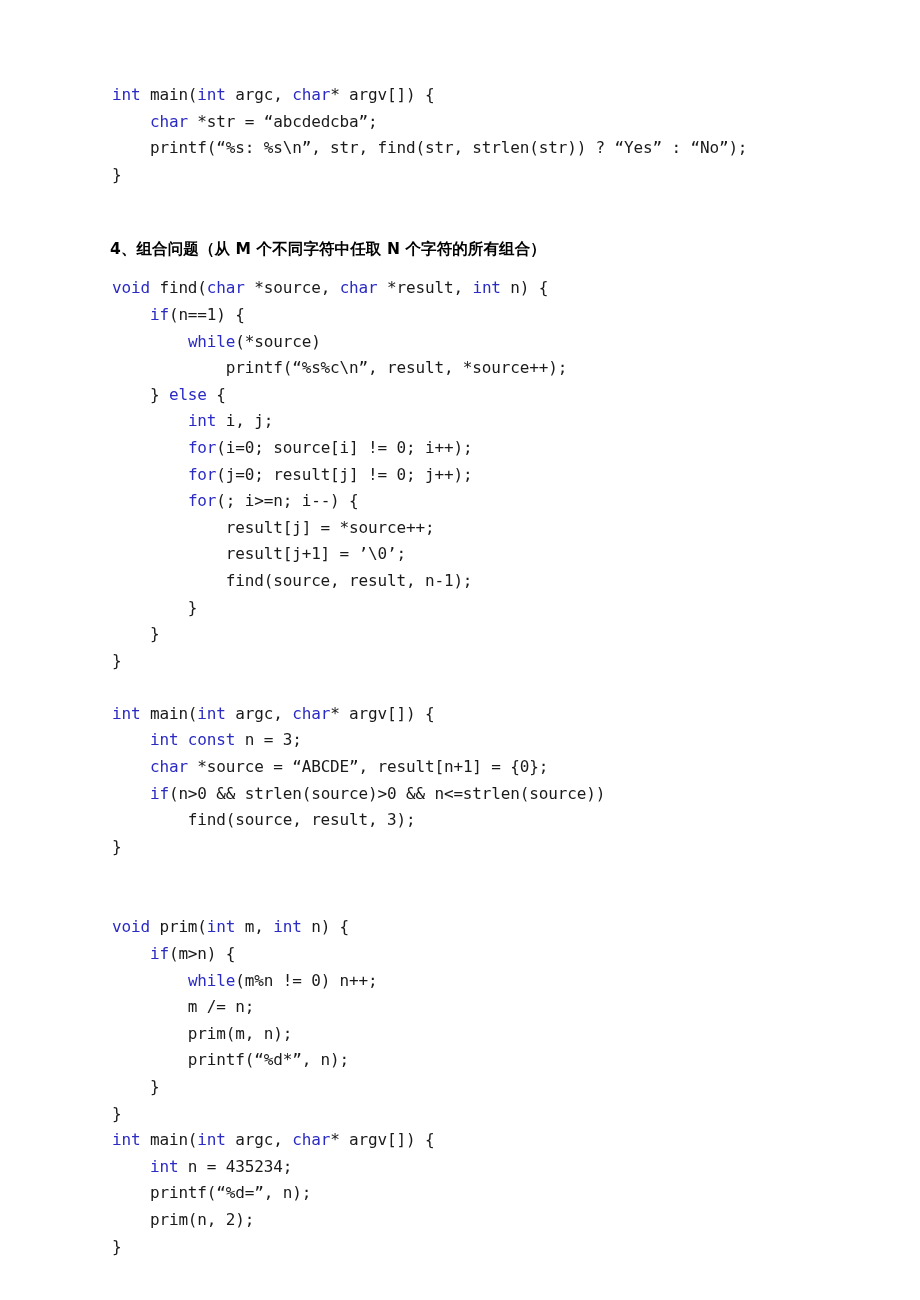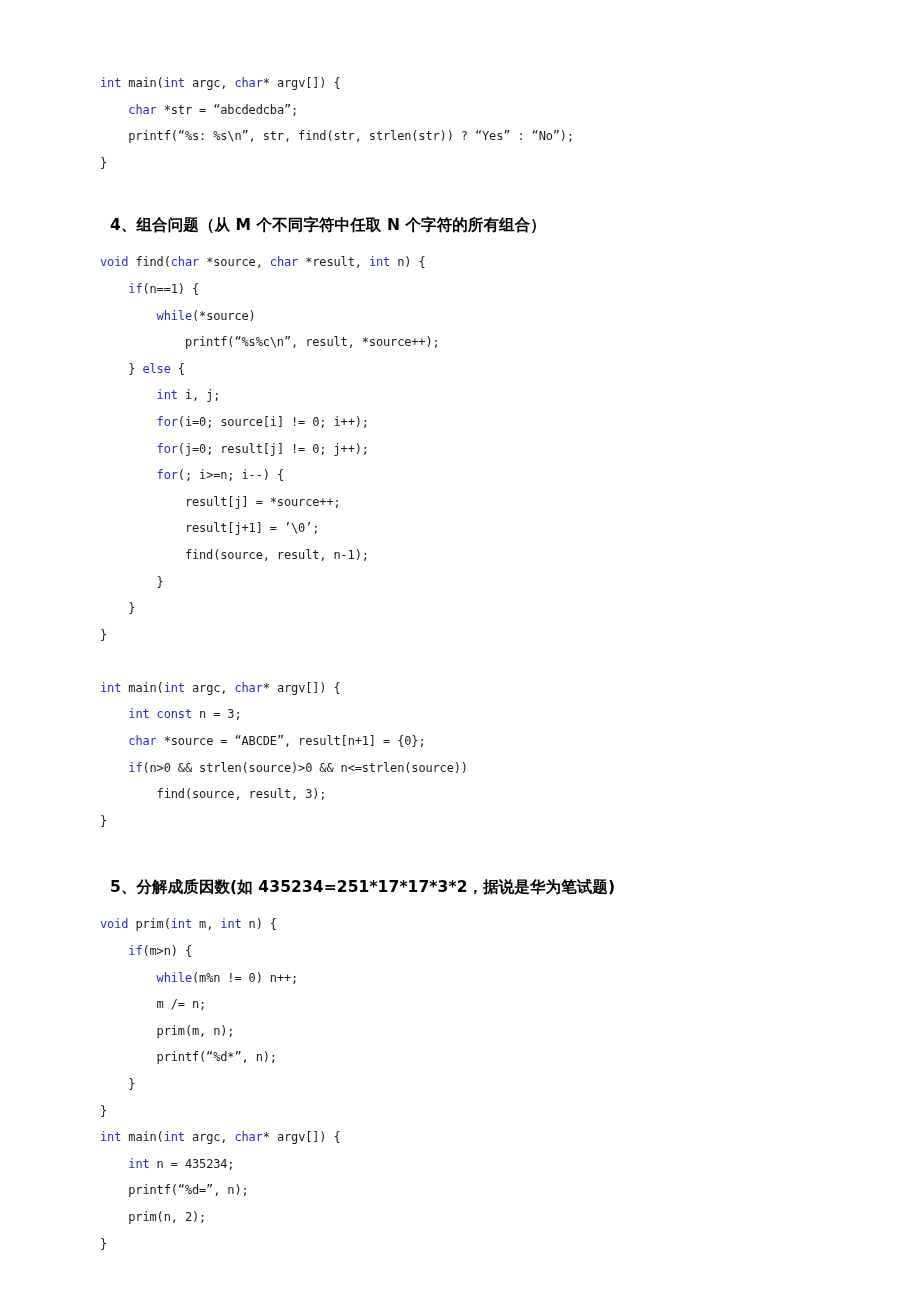--- a/index.html
+++ b/index.html
@@ -33,25 +33,25 @@
     line-height: 27px;
     color: #000000;
     letter-spacing: 0.1px;
     white-space: pre;
     margin: 10px;
   }
 
   
   .code-block {
     font-family: "DejaVu Sans Mono", "Liberation Mono", monospace;
-    font-size: 12px;
+    font-size: 16px;
     line-height: 26.6px;
     color: #1a1a1a;
     white-space: pre;
-    margin: 0;
+    margin: 12px;
     letter-spacing: -0.15px;
   }
   .code-line {
     white-space: pre;
     min-height: 26.6px;
   }
   .kw {
     color: #2a2ac4;
   }
   .blank {
@@ -69,17 +69,16 @@
 
     <pre class="code-block"><div class="code-line"><span class="kw">int</span><span> main(</span><span class="kw">int</span><span> argc, </span><span class="kw">char</span><span>* argv[]) {</span></div><div class="code-line"><span>    </span><span class="kw">char</span><span> *str = “abcdedcba”;</span></div><div class="code-line"><span>    printf(“%s: %s\n”, str, find(str, strlen(str)) ? “Yes” : “No”);</span></div><div class="code-line"><span>}</span></div></pre>
 
     <div class="gap-md"></div>
 
     <p class="heading">4、组合问题（从 M 个不同字符中任取 N 个字符的所有组合）</p>
     <pre class="code-block"><div class="code-line"><span class="kw">void</span><span> find(</span><span class="kw">char</span><span> *source, </span><span class="kw">char</span><span> *result, </span><span class="kw">int</span><span> n) {</span></div><div class="code-line"><span>    </span><span class="kw">if</span><span>(n==1) {</span></div><div class="code-line"><span>        </span><span class="kw">while</span><span>(*source)</span></div><div class="code-line"><span>            printf(“%s%c\n”, result, *source++);</span></div><div class="code-line"><span>    } </span><span class="kw">else</span><span> {</span></div><div class="code-line"><span>        </span><span class="kw">int</span><span> i, j;</span></div><div class="code-line"><span>        </span><span class="kw">for</span><span>(i=0; source[i] != 0; i++);</span></div><div class="code-line"><span>        </span><span class="kw">for</span><span>(j=0; result[j] != 0; j++);</span></div><div class="code-line"><span>        </span><span class="kw">for</span><span>(; i&gt;=n; i--) {</span></div><div class="code-line"><span>            result[j] = *source++;</span></div><div class="code-line"><span>            result[j+1] = ’\0’;</span></div><div class="code-line"><span>            find(source, result, n-1);</span></div><div class="code-line"><span>        }</span></div><div class="code-line"><span>    }</span></div><div class="code-line"><span>}</span></div><div class="code-line blank">&nbsp;</div><div class="code-line"><span class="kw">int</span><span> main(</span><span class="kw">int</span><span> argc, </span><span class="kw">char</span><span>* argv[]) {</span></div><div class="code-line"><span>    </span><span class="kw">int const</span><span> n = 3;</span></div><div class="code-line"><span>    </span><span class="kw">char</span><span> *source = “ABCDE”, result[n+1] = {0};</span></div><div class="code-line"><span>    </span><span class="kw">if</span><span>(n&gt;0 &amp;&amp; strlen(source)&gt;0 &amp;&amp; n&lt;=strlen(source))</span></div><div class="code-line"><span>        find(source, result, 3);</span></div><div class="code-line"><span>}</span></div></pre>
 
     <div class="gap-lg"></div>
 
-    <p class="heading">5、分解成质因数(如 435234=251*17*17*3*2，据说是华为笔试题)</p>
     <pre class="code-block"><div class="code-line"><span class="kw">void</span><span> prim(</span><span class="kw">int</span><span> m, </span><span class="kw">int</span><span> n) {</span></div><div class="code-line"><span>    </span><span class="kw">if</span><span>(m&gt;n) {</span></div><div class="code-line"><span>        </span><span class="kw">while</span><span>(m%n != 0) n++;</span></div><div class="code-line"><span>        m /= n;</span></div><div class="code-line"><span>        prim(m, n);</span></div><div class="code-line"><span>        printf(“%d*”, n);</span></div><div class="code-line"><span>    }</span></div><div class="code-line"><span>}</span></div><div class="code-line"><span class="kw">int</span><span> main(</span><span class="kw">int</span><span> argc, </span><span class="kw">char</span><span>* argv[]) {</span></div><div class="code-line"><span>    </span><span class="kw">int</span><span> n = 435234;</span></div><div class="code-line"><span>    printf(“%d=”, n);</span></div><div class="code-line"><span>    prim(n, 2);</span></div><div class="code-line"><span>}</span></div></pre>
 
   </div>
 </div>
 
 </body></html>

